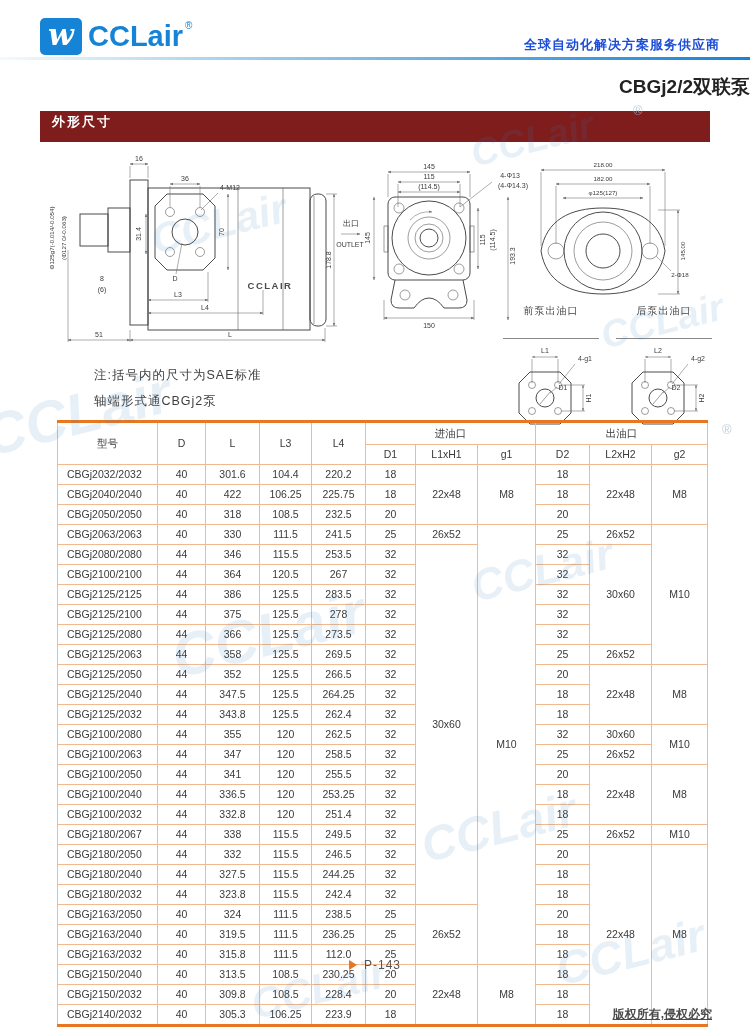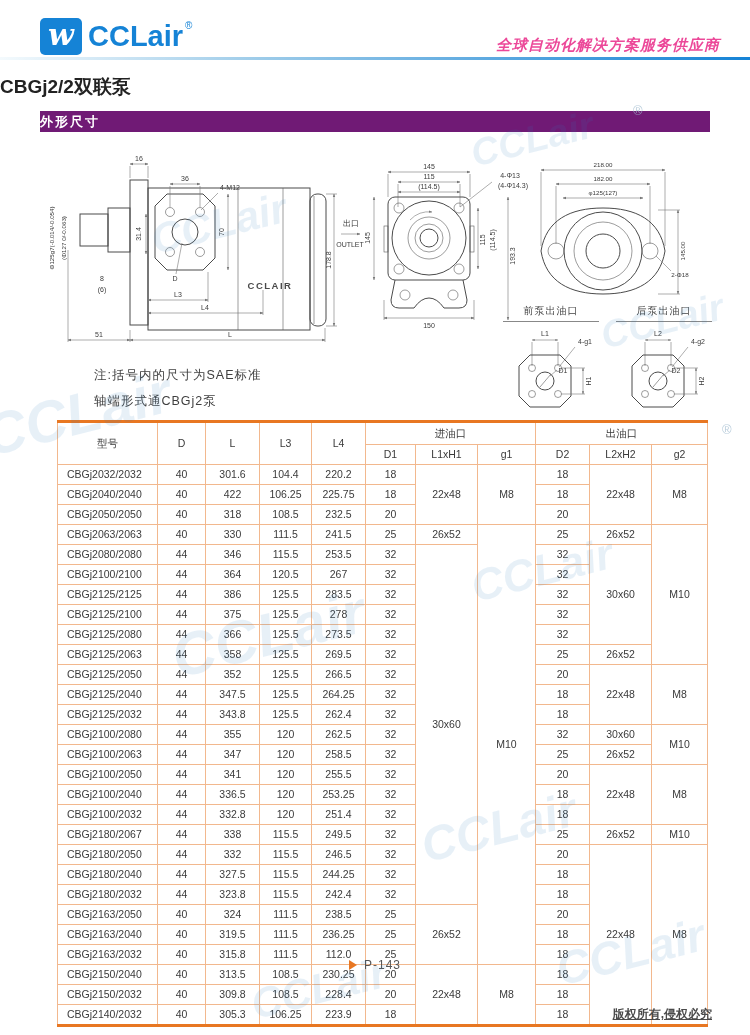--- a/index.html
+++ b/index.html
@@ -5,37 +5,37 @@
   html,body{margin:0;padding:0;background:#888;}
   .page{position:relative;width:750px;height:1035px;margin:0 auto;background:#ffffff;
         font-family:"Liberation Sans","DejaVu Sans",sans-serif;color:#3a3a3a;overflow:hidden;}
   
   .logo{position:absolute;left:40px;top:18px;display:flex;align-items:flex-start;}
   .logo-mark{width:42px;height:37px;background:#1583d6;border-radius:5px;display:flex;align-items:center;justify-content:center;}
   .logo-mark span{color:#fff;font-family:"DejaVu Serif",serif;font-style:italic;font-weight:bold;font-size:30px;line-height:1;transform:translateY(-2px);}
   .logo-text{margin-left:6px;display:flex;}
   .logo-name{color:#1583d6;font-weight:bold;font-size:29px;letter-spacing:0px;line-height:37px;}
   .logo-reg{color:#1583d6;font-size:10px;margin-top:2px;margin-left:2px;}
-  .tagline{position:absolute;right:30px;top:36px;color:#ec4899;font-weight:bold;font-size:15px;letter-spacing:1px;font-style:italic;}
+  .tagline{position:absolute;right:30px;top:36px;color:#1d4ed8;font-weight:bold;font-size:13px;letter-spacing:1px;}
   .header-rule{position:absolute;left:0;top:57px;width:750px;height:3px;
        background:linear-gradient(90deg,#f4fafd 0%,#9ccbe9 35%,#1583d6 100%);}
-  .title{position:absolute;left:0;top:74px;width:750px;text-align:left;font-size:19px;font-weight:bold;color:#222;margin:0;}
-  .banner{position:absolute;left:40px;top:111px;width:670px;height:21px;background:#701a75;color:#fff;
-          font-size:13px;font-weight:bold;line-height:21px;box-sizing:border-box;letter-spacing:2px;}
+  .title{position:absolute;left:0;top:74px;width:750px;text-align:right;font-size:19px;font-weight:bold;color:#222;margin:0;}
+  .banner{position:absolute;left:40px;top:111px;width:670px;height:31px;background:#7f1d1d;color:#fff;
+          font-size:13px;font-weight:bold;line-height:21px;padding-left:12px;box-sizing:border-box;letter-spacing:2px;}
   
   svg.drw{position:absolute;}
   .oln{fill:none;stroke:#4b4b4b;stroke-width:1;}
   .thin{fill:none;stroke:#5a5a5a;stroke-width:.6;}
   .dim{fill:none;stroke:#777;stroke-width:.6;}
   .dtxt{fill:#3a3a3a;font-size:7px;text-anchor:middle;font-family:"Liberation Sans",sans-serif;}
   .dtxt.sm{font-size:6.2px;}
   .btxt{fill:#4a4a4a;font-size:9.5px;letter-spacing:1.5px;text-anchor:middle;font-weight:bold;font-family:"Liberation Sans",sans-serif;}
   .outlet-box{position:absolute;width:112px;}
   .outlet-title{font-size:10px;color:#444;text-align:center;letter-spacing:1px;border-bottom:1px solid #888;
-                padding-bottom:3px;margin:0 8px 2px 8px;}
+                padding-bottom:20px;margin:0 8px 2px 8px;}
   .notes{position:absolute;left:94px;top:362px;font-size:12.5px;color:#3f3f3f;line-height:26px;letter-spacing:1px;}
   
   .dim-table{position:absolute;left:57px;top:420px;width:650px;border-collapse:collapse;table-layout:fixed;
              font-size:10.5px;color:#3a3a3a;
              border-top:3px solid #e87722;border-bottom:3px solid #e87722;}
   .dim-table th,.dim-table td{border:1px solid #f2b88e;font-weight:normal;text-align:center;padding:0;height:19px;line-height:1.15;background:transparent;}
   .dim-table thead tr:first-child th{height:21px;}
   .dim-table td.model{text-align:left;padding-left:9px;}
   
   .footer-pageno{position:absolute;left:0;top:958px;width:750px;display:flex;justify-content:center;align-items:center;gap:7px;

